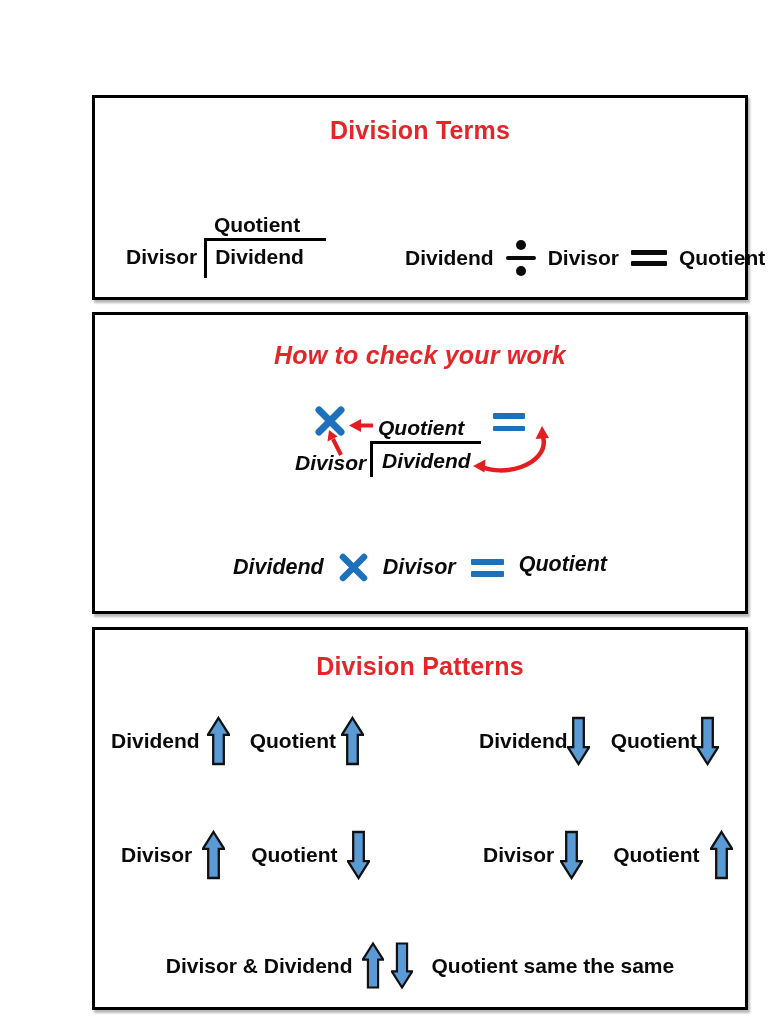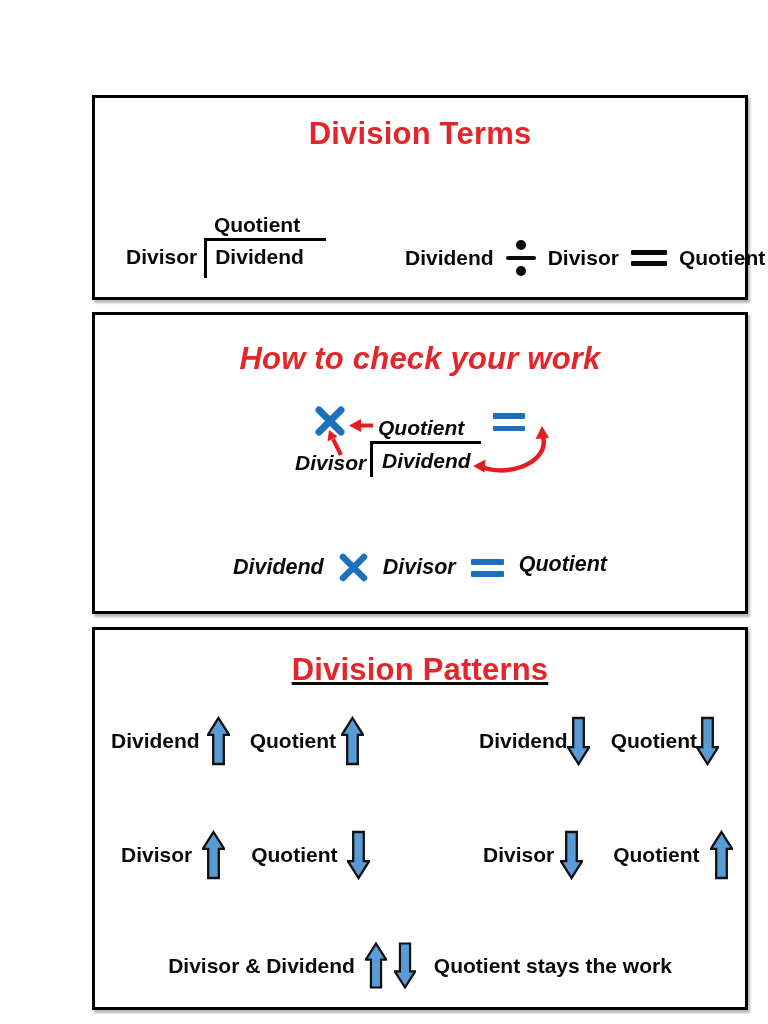--- a/index.html
+++ b/index.html
@@ -7,24 +7,24 @@
     width:768px;height:1024px;background:#ffffff;position:relative;
     font-family:"Liberation Sans", sans-serif;font-weight:700;color:#0a0a0a;
     overflow:hidden;
   }
   .panel{
     position:absolute;left:92px;width:650px;background:#fff;
     border:3px solid #000;box-shadow:2px 3px 2px rgba(0,0,0,0.28);
   }
   #panel1{top:95px;height:199px;}
   #panel2{top:312px;height:296px;font-style:italic;}
-  #panel3{top:627px;height:377px;text-decoration:underline;}
+  #panel3{top:627px;height:377px;}
   .title{
     margin:12px;text-align:center;color:var(--title-red,#e2262a);
-    font-size:31px;font-weight:700;letter-spacing:0.2px;
+    font-size:25px;font-weight:700;letter-spacing:0.2px;
   }
   #panel1 .title{margin-top:18px;}
   #panel2 .title{margin-top:26px;}
   #panel3 .title{margin-top:22px;}
 
   
   .longdiv{position:absolute;left:28px;top:114px;font-size:21px;display:grid;grid-template-columns:auto auto;}
   .ld-quotient{grid-column:2;text-align:center;padding:0 18px 0 2px;line-height:26px;}
   .ld-divisor{grid-column:1;padding:6px 7px 0 3px;line-height:26px;}
   .ld-dividend{
@@ -202,15 +202,15 @@
   </div>
 
   <div class="p-row" id="r3">
     <span>Divisor &amp; Dividend</span>
     <svg class="arr small ml10" viewBox="0 0 26 56">
         <polygon points="13,2 25,21 19,21 19,54 7,54 7,21 1,21" fill="var(--arrow-fill)" stroke="#111" stroke-width="2.6"></polygon>
       </svg>
     <svg class="arr small ml7" viewBox="0 0 26 56">
         <polygon points="13,54 1,35 7,35 7,2 19,2 19,35 25,35" fill="var(--arrow-fill)" stroke="#111" stroke-width="2.6"></polygon>
       </svg>
-    <span class="ml18">Quotient stays the work</span>
+    <span class="ml18">Quotient same the same</span>
   </div>
 </section>
 
 </body></html>

